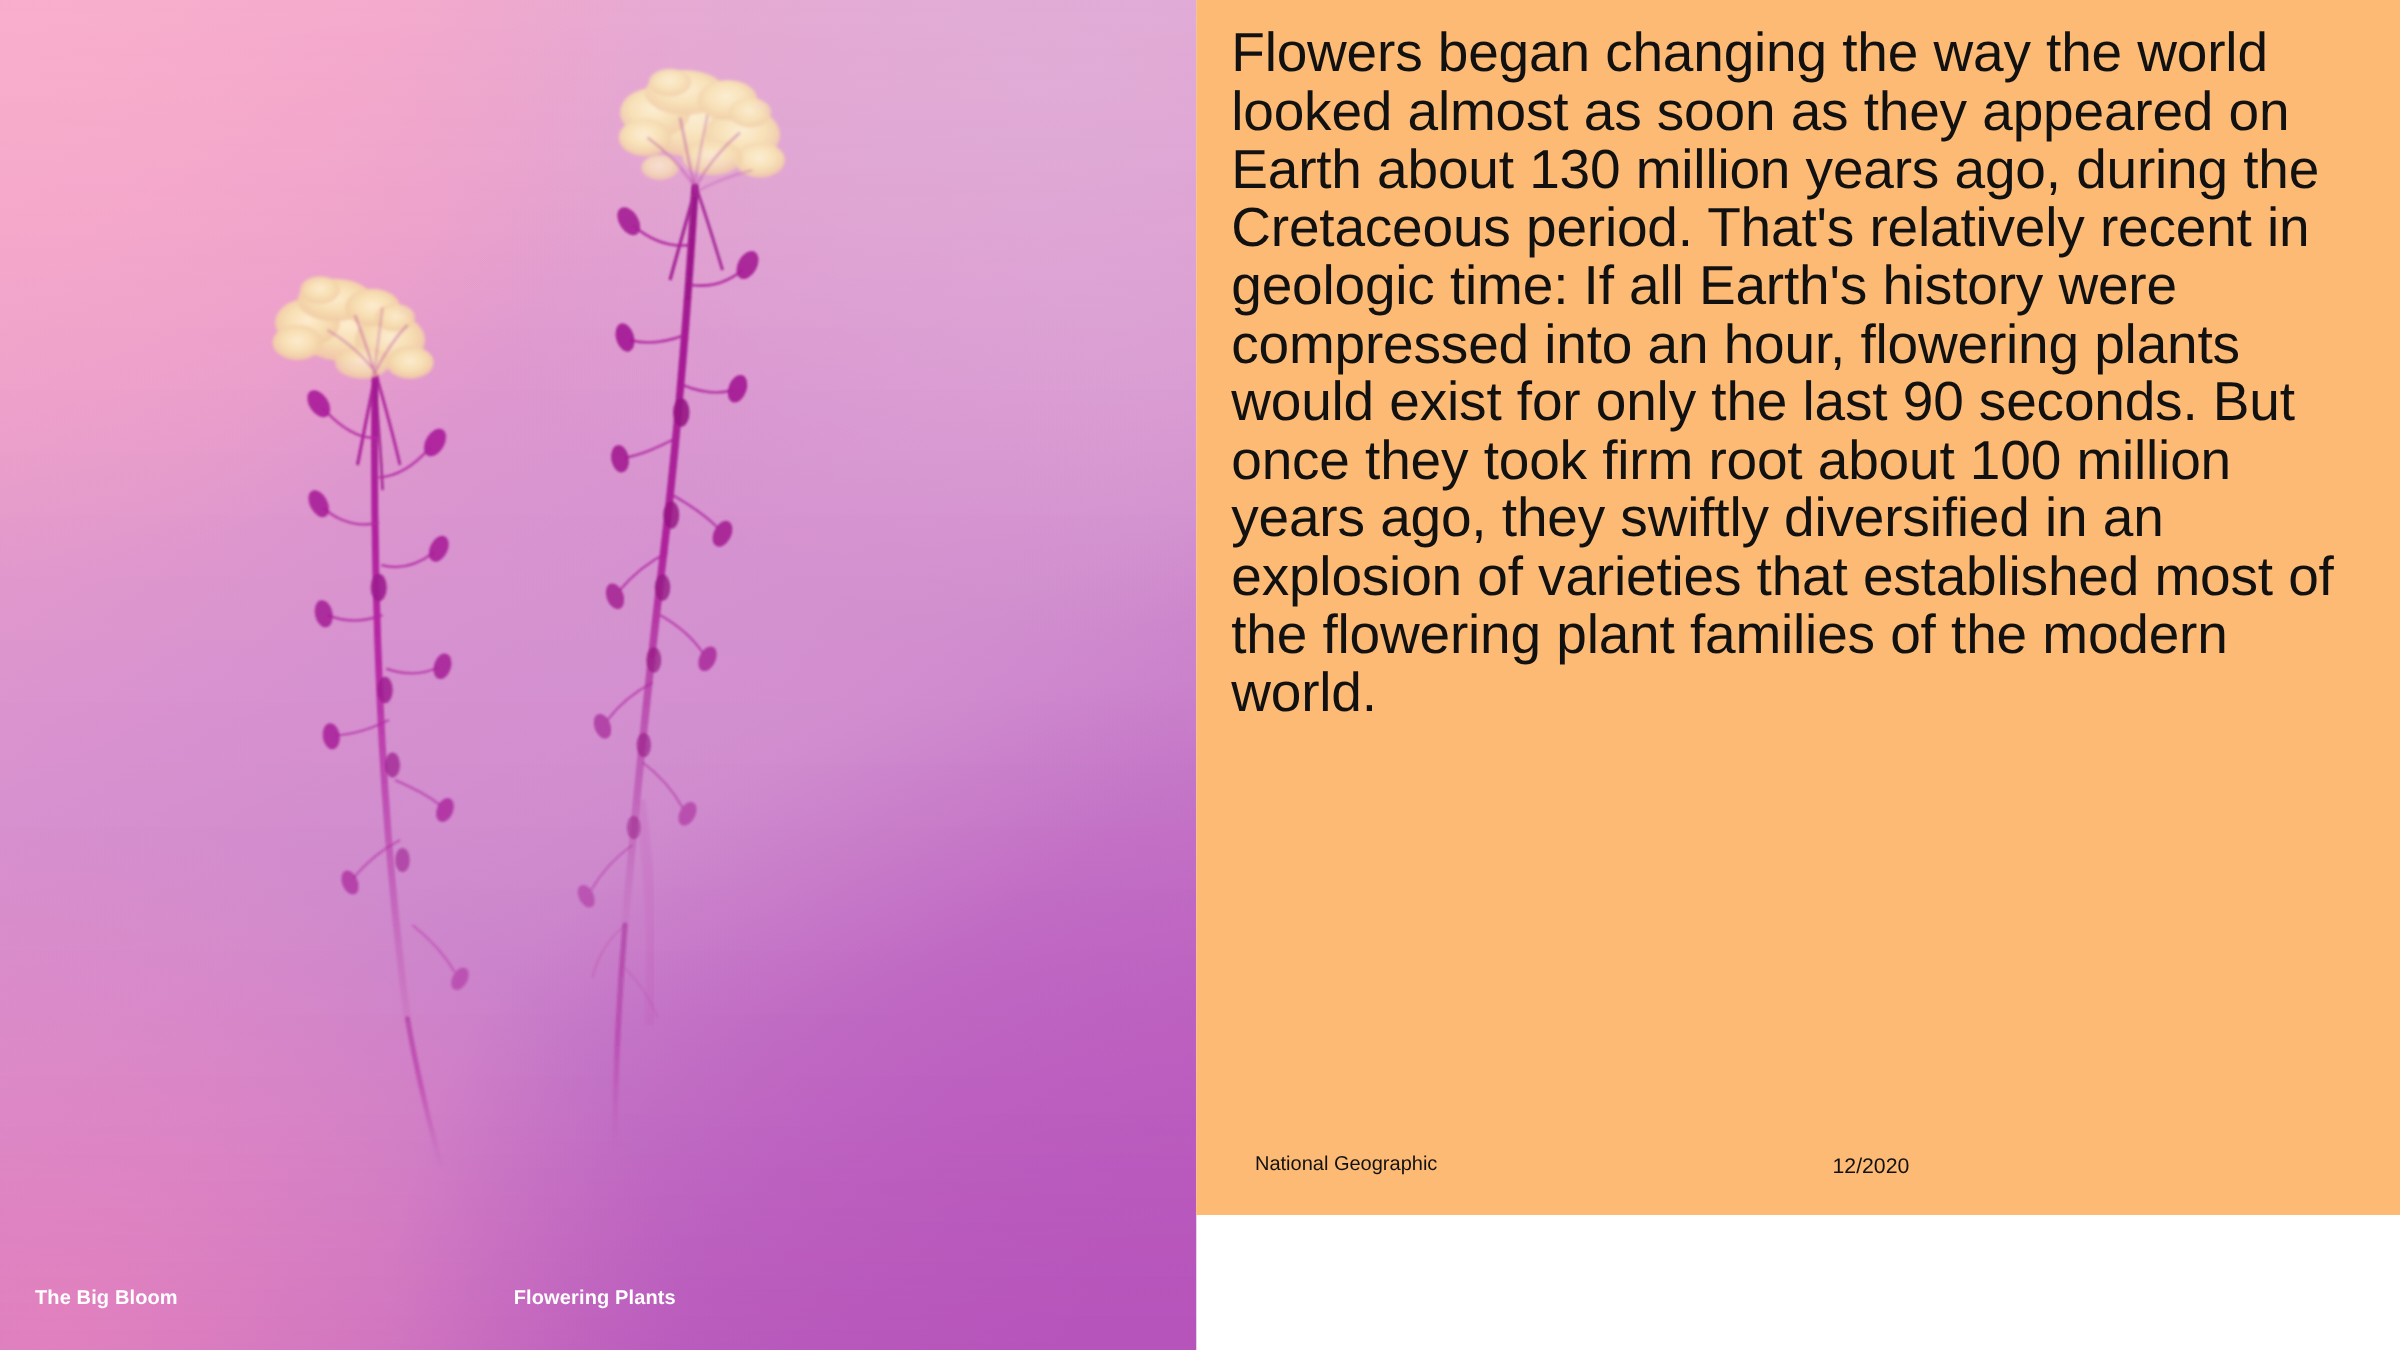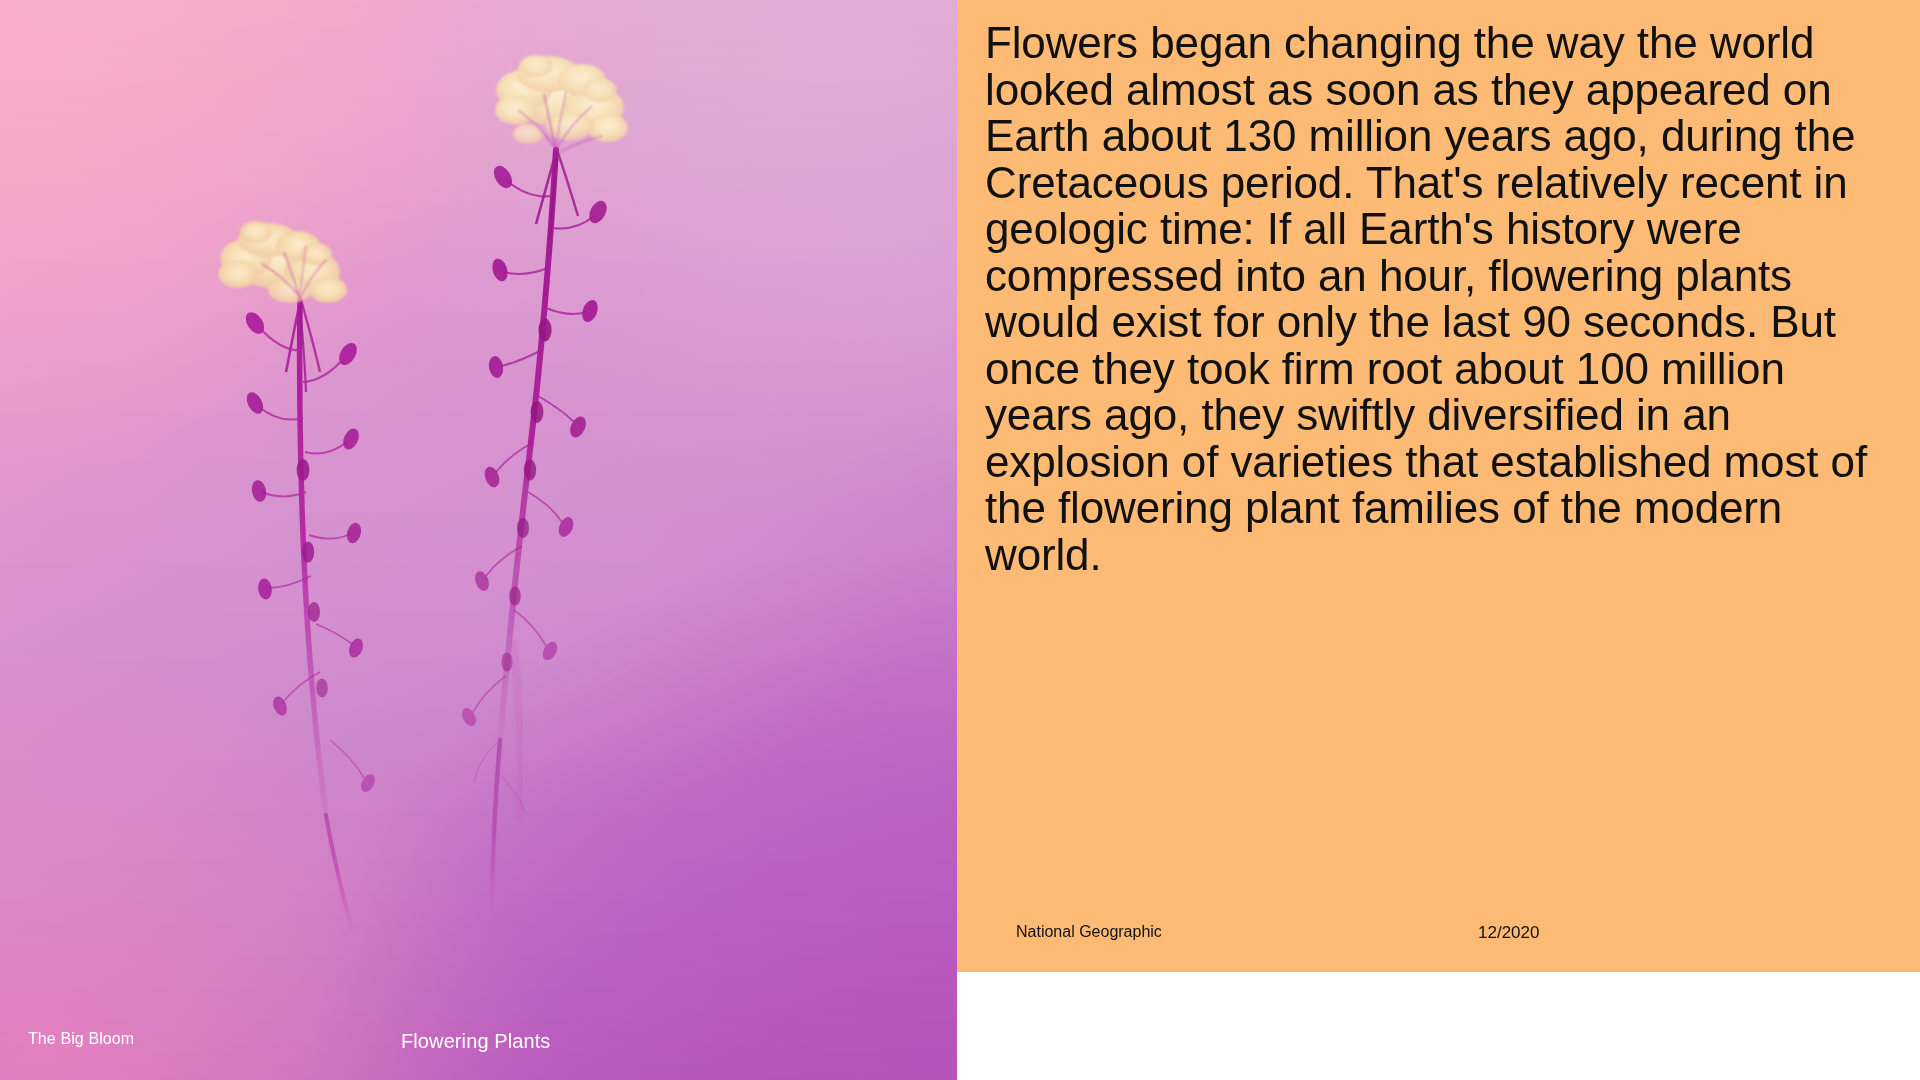--- a/index.html
+++ b/index.html
@@ -16,20 +16,21 @@
     background:#ffffff;
   }
 
   
   .photo-panel {
     position:relative;
     width:957px; height:1080px;
     overflow:hidden;
     background:#d58fce;
     flex:0 0 957px;
+    font-weight:bold;
   }
   .grad-base {
     position:absolute; inset:0;
     background:
       linear-gradient(150deg,
         #f5aacb 0%,
         #efa2ca 14%,
         #e49bcd 30%,
         #d794d0 48%,
         #cd86cc 64%,
@@ -102,22 +103,22 @@
   .cap-left {
     position:absolute;
     left:28px; top:14px;
     font-size:16px;
     color:#ffffff;
     letter-spacing:0.1px;
     white-space:nowrap;
   }
   .cap-center {
     position:absolute;
-    left:401px; top:14px;
-    font-size:20px;
+    left:411px; top:14px;
+    font-size:16px;
     color:#ffffff;
     letter-spacing:0.1px;
     white-space:nowrap;
   }
 
   
   .text-panel {
     position:relative;
     flex:1 1 auto;
     height:972px;
@@ -130,21 +131,21 @@
     width:902px;
     font-size:44px;
     line-height:46.5px;
     color:#111111;
     letter-spacing:-0.15px;
     word-spacing:0.2px;
     text-align:left;
   }
   .source-footer {
     position:absolute;
-    left:16px; right:0; bottom:0;
+    left:4px; right:0; bottom:0;
     height:64px;
   }
   .src-name {
     position:absolute;
     left:43px; top:15px;
     font-size:16px;
     color:#111111;
     white-space:nowrap;
   }
   .src-date {

